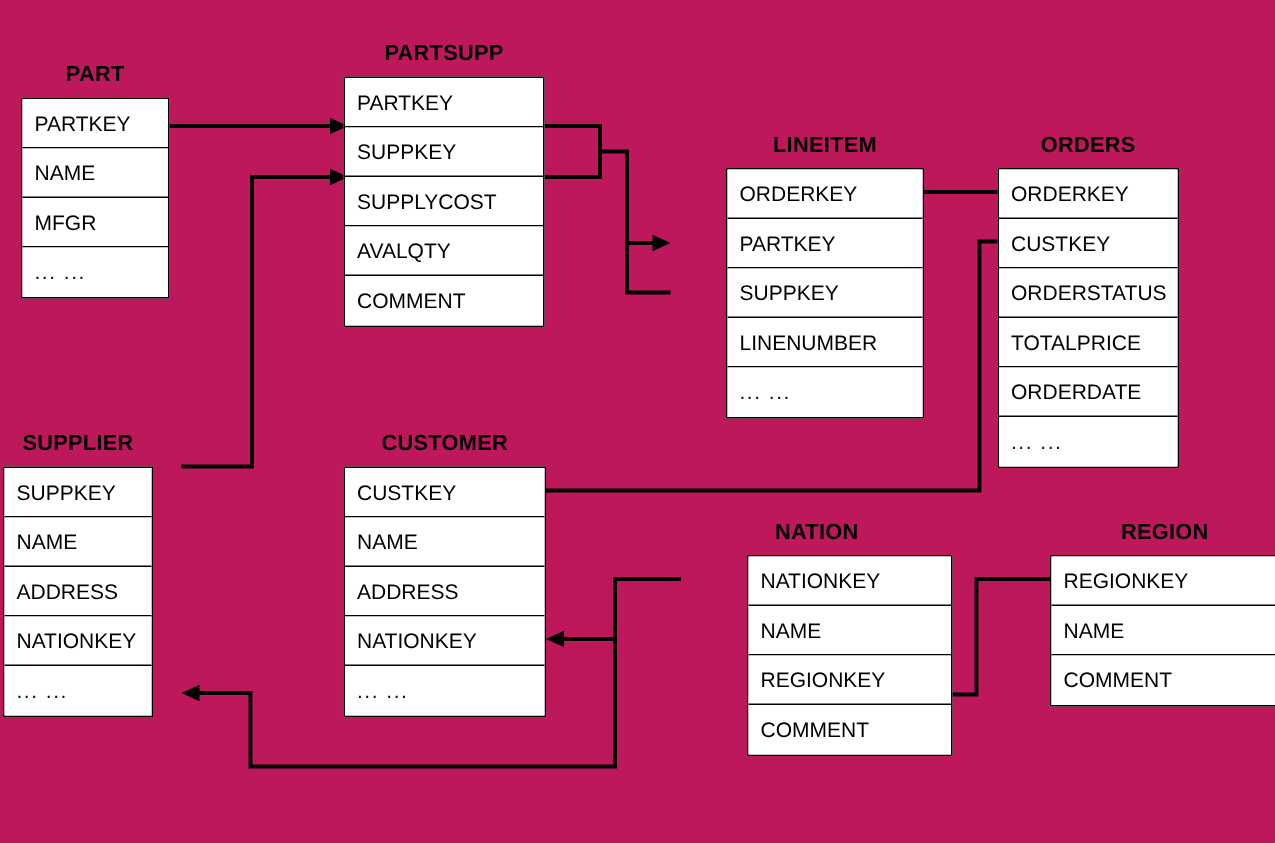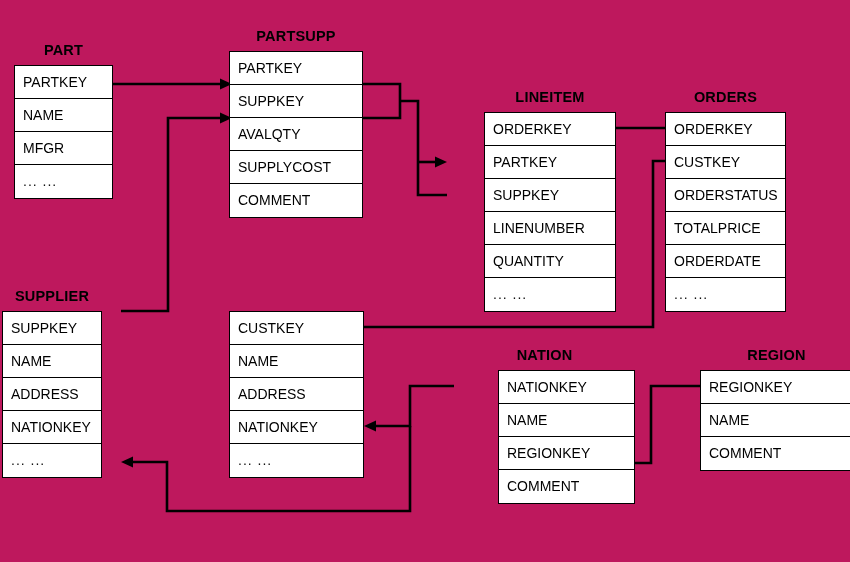--- a/index.html
+++ b/index.html
@@ -104,34 +104,33 @@
       <div class="field">MFGR</div>
       <div class="field ellipsis">... ...</div>
     </div>
   </div>
 
   <div class="entity" style="left:229px;top:51px;width:134px;">
     <div class="entity-title">PARTSUPP</div>
     <div class="entity-box">
       <div class="field">PARTKEY</div>
       <div class="field">SUPPKEY</div>
+      <div class="field">SUPPLYCOST</div>
       <div class="field">AVALQTY</div>
-      <div class="field">SUPPLYCOST</div>
       <div class="field">COMMENT</div>
     </div>
   </div>
 
   <div class="entity" style="left:440px;top:112px;width:132px;margin-left:44px;">
     <div class="entity-title">LINEITEM</div>
     <div class="entity-box">
       <div class="field">ORDERKEY</div>
       <div class="field">PARTKEY</div>
       <div class="field">SUPPKEY</div>
       <div class="field">LINENUMBER</div>
-      <div class="field">QUANTITY</div>
       <div class="field ellipsis">... ...</div>
     </div>
   </div>
 
   <div class="entity" style="left:665px;top:112px;width:121px;">
     <div class="entity-title">ORDERS</div>
     <div class="entity-box">
       <div class="field">ORDERKEY</div>
       <div class="field">CUSTKEY</div>
       <div class="field">ORDERSTATUS</div>
@@ -146,20 +145,21 @@
     <div class="entity-box">
       <div class="field">SUPPKEY</div>
       <div class="field">NAME</div>
       <div class="field">ADDRESS</div>
       <div class="field">NATIONKEY</div>
       <div class="field ellipsis">... ...</div>
     </div>
   </div>
 
   <div class="entity" style="left:229px;top:311px;width:135px;">
+    <div class="entity-title">CUSTOMER</div>
     <div class="entity-box">
       <div class="field">CUSTKEY</div>
       <div class="field">NAME</div>
       <div class="field">ADDRESS</div>
       <div class="field">NATIONKEY</div>
       <div class="field ellipsis">... ...</div>
     </div>
   </div>
 
   <div class="entity" style="left:454px;top:370px;width:137px;padding-left:44px;">

